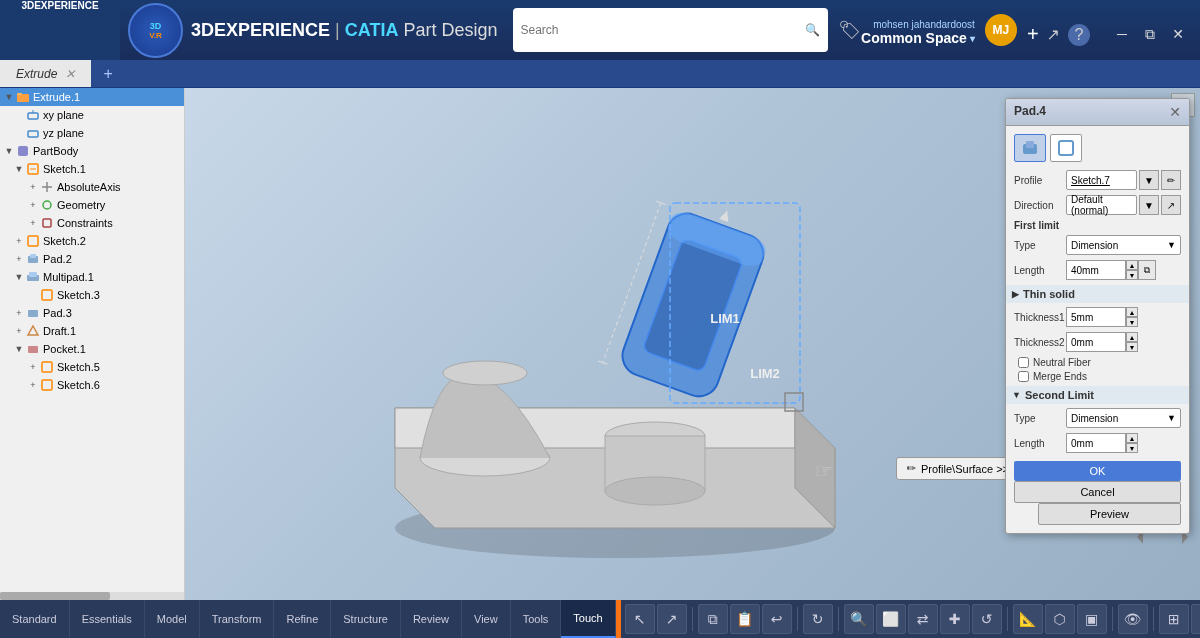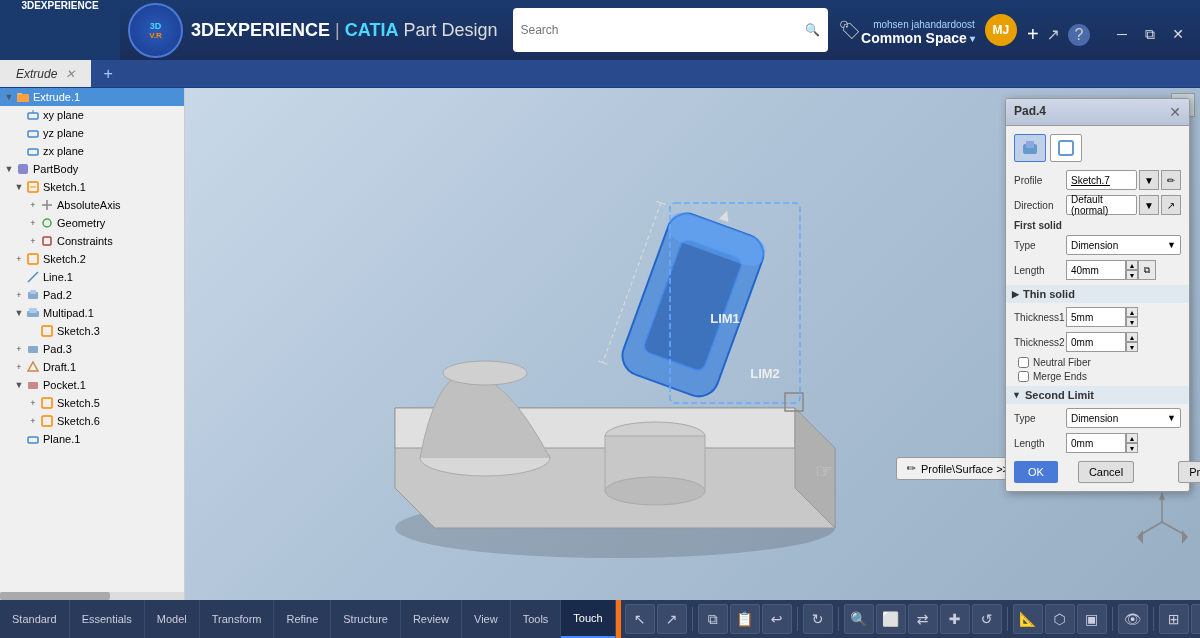--- a/index.html
+++ b/index.html
@@ -116,21 +116,21 @@
     .dialog-spinbox { display: flex; align-items: stretch; gap: 0; }
     .spinbox-input { height: 20px; background: #fff; border: 1px solid #999; padding: 0 4px; font-size: 10px; width: 60px; }
     .spinbox-merge { display: flex; flex-direction: column; }
     .spinbox-merge span { font-size: 7px; cursor: pointer; background: #e8e8e8; border: 1px solid #999; width: 12px; height: 10px; display: flex; align-items: center; justify-content: center; }
     .merge-icon-btn { width: 18px; height: 20px; background: #e8e8e8; border: 1px solid #999; display: flex; align-items: center; justify-content: center; cursor: pointer; font-size: 9px; }
     .checkbox-row { display: flex; align-items: center; gap: 4px; margin-bottom: 3px; padding-left: 4px; }
     .checkbox-row input { width: 11px; height: 11px; }
     .checkbox-row label { font-size: 10px; color: #333; }
     .section-header { font-size: 11px; font-weight: bold; color: #333; background: #e0e8f0; padding: 3px 6px; margin: 4px -8px; display: flex; align-items: center; gap: 4px; }
     .section-header .collapse-icon { font-size: 9px; cursor: pointer; }
-    .dialog-actions { display: flex; gap: 20px; margin-top: 8px; justify-content: space-between; }
+    .dialog-actions { display: flex; gap: 0; margin-top: 8px; justify-content: center; flex-direction: column; }
     .btn-ok { background: #4a7ad8; color: #fff; border: none; padding: 4px 14px; border-radius: 2px; font-size: 11px; cursor: pointer; }
     .btn-cancel { background: #e0e0e0; border: 1px solid #999; padding: 4px 10px; border-radius: 2px; font-size: 11px; cursor: pointer; }
     .btn-preview { background: #e0e0e0; border: 1px solid #999; padding: 4px 10px; border-radius: 2px; font-size: 11px; cursor: pointer; margin-left: 24px; }
 
     
     #bottom-toolbar {
       width: 100%; height: 38px; background: #2a3a5a;
       display: flex; align-items: stretch;
     }
     #tab-bar-bottom {
@@ -238,27 +238,20 @@
       </div>
 
       <div class="tree-item indent1">
         <span class="tree-expand"> </span>
         <svg class="tree-icon" viewBox="0 0 14 14">
             <rect x="2" y="5" width="10" height="6" fill="none" stroke="#4488cc" stroke-width="1.5" rx="1"></rect>
           </svg>
         <span>yz plane</span>
       </div>
 
-      <div class="tree-item indent1">
-        <span class="tree-expand"> </span>
-        <svg class="tree-icon" viewBox="0 0 14 14">
-            <rect x="2" y="5" width="10" height="6" fill="none" stroke="#4488cc" stroke-width="1.5" rx="1"></rect>
-          </svg>
-        <span>zx plane</span>
-      </div>
 
       <div class="tree-item">
         <span class="tree-expand">▼</span>
         <svg class="tree-icon" viewBox="0 0 14 14">
             <rect x="2" y="2" width="10" height="10" fill="#8888cc" rx="2"></rect>
           </svg>
         <span>PartBody</span>
       </div>
 
       <div class="tree-item indent1">
@@ -296,27 +289,20 @@
       </div>
 
       <div class="tree-item indent1">
         <span class="tree-expand">+</span>
         <svg class="tree-icon" viewBox="0 0 14 14">
             <rect x="2" y="2" width="10" height="10" fill="none" stroke="#ff8800" stroke-width="1.5" rx="1"></rect>
           </svg>
         <span>Sketch.2</span>
       </div>
 
-      <div class="tree-item indent1">
-        <span class="tree-expand"> </span>
-        <svg class="tree-icon" viewBox="0 0 14 14">
-            <line x1="2" y1="12" x2="12" y2="2" stroke="#4488cc" stroke-width="1.5"></line>
-          </svg>
-        <span>Line.1</span>
-      </div>
 
       <div class="tree-item indent1">
         <span class="tree-expand">+</span>
         <svg class="tree-icon" viewBox="0 0 14 14">
             <rect x="2" y="4" width="10" height="7" fill="#88aacc" rx="1"></rect>
             <rect x="4" y="2" width="6" height="4" fill="#aaccee" rx="1"></rect>
           </svg>
         <span>Pad.2</span>
       </div>
 
@@ -370,27 +356,20 @@
       </div>
 
       <div class="tree-item indent2">
         <span class="tree-expand">+</span>
         <svg class="tree-icon" viewBox="0 0 14 14">
             <rect x="2" y="2" width="10" height="10" fill="none" stroke="#ff8800" stroke-width="1.5" rx="1"></rect>
           </svg>
         <span>Sketch.6</span>
       </div>
 
-      <div class="tree-item indent1">
-        <span class="tree-expand"> </span>
-        <svg class="tree-icon" viewBox="0 0 14 14">
-            <rect x="2" y="5" width="10" height="6" fill="none" stroke="#4488cc" stroke-width="1.5" rx="1"></rect>
-          </svg>
-        <span>Plane.1</span>
-      </div>
     </div>
 
     <div id="sidebar-scrollbar">
       <div id="sidebar-scrollbar-thumb"></div>
     </div>
     <div id="sidebar-toggle"></div>
   </div>
 
   <div id="viewport">
 
@@ -487,21 +466,21 @@
 
         <div class="dialog-row">
           <span class="dialog-label">Direction</span>
           <div class="dialog-value-with-btn" style="flex:1;display:flex;gap:2px;">
             <div class="dialog-value" style="flex:1;">Default (normal)</div>
             <div class="dialog-edit-btn">▼</div>
             <div class="dialog-edit-btn">↗</div>
           </div>
         </div>
 
-        <div class="dialog-section-title">First solid</div>
+        <div class="dialog-section-title">First limit</div>
 
         <div class="dialog-row">
           <span class="dialog-label">Type</span>
           <div class="dialog-value" style="flex:1;">
             <span>Dimension</span>
             <span style="margin-left:auto;font-size:9px;">▼</span>
           </div>
         </div>
 
         <div class="dialog-row">

